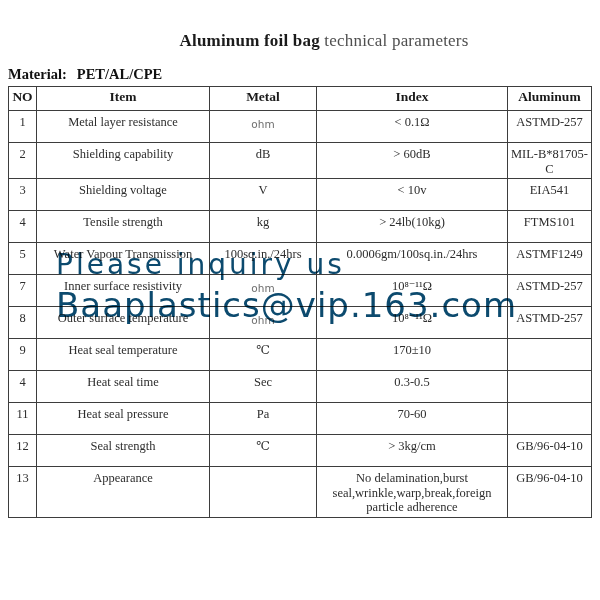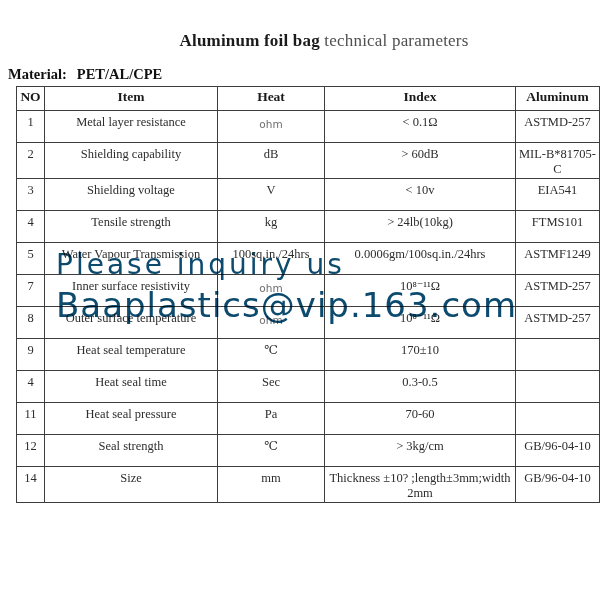--- a/index.html
+++ b/index.html
@@ -30,21 +30,21 @@
     font-size: 14.5px;
     font-weight: bold;
     color: #111111;
   }
   .material-line .material-value { margin-left: 10px; }
 
   table.spec-table {
     border-collapse: collapse;
     table-layout: fixed;
     width: 583px;
-    margin-left: 16px;
+    margin-left: 8px;
     border-radius: 9px;
   }
   .spec-table th, .spec-table td {
     border: 1px solid #3d3d3d;
     text-align: center;
     vertical-align: top;
     font-size: 12.5px;
     line-height: 14.5px;
     padding: 4px 2px 2px 2px;
     overflow: hidden;
@@ -103,21 +103,21 @@
     <col style="width:28px">
     <col style="width:173px">
     <col style="width:107px">
     <col style="width:191px">
     <col style="width:84px">
   </colgroup>
   <thead>
     <tr class="hdr">
       <th>NO</th>
       <th>Item</th>
-      <th>Heat</th>
+      <th>Metal</th>
       <th>Index</th>
       <th>Aluminum</th>
     </tr>
   </thead>
   <tbody id="spec-table-body">
       <tr>
         <td class="cell-no">1</td>
         <td class="cell-item">Metal layer resistance</td>
         <td class="cell-unit unit-small">ohm</td>
         <td class="cell-index">&lt; 0.1Ω</td>
@@ -187,24 +187,24 @@
         <td class="cell-standard"></td>
       </tr>
       <tr>
         <td class="cell-no">12</td>
         <td class="cell-item">Seal strength</td>
         <td class="cell-unit">℃</td>
         <td class="cell-index">&gt; 3kg/cm</td>
         <td class="cell-standard">GB/96-04-10</td>
       </tr>
       <tr>
-        <td class="cell-no">14</td>
-        <td class="cell-item">Size</td>
-        <td class="cell-unit">mm</td>
-        <td class="cell-index">Thickness ±10? ;length±3mm;width 2mm</td>
+        <td class="cell-no">13</td>
+        <td class="cell-item">Appearance</td>
+        <td class="cell-unit"></td>
+        <td class="cell-index">No delamination,burst seal,wrinkle,warp,break,foreign particle adherence</td>
         <td class="cell-standard">GB/96-04-10</td>
       </tr>
     </tbody>
 </table>
 
 <div class="watermark">
   <div class="wm-line1">Please inquiry us</div>
   <div class="wm-line2">Baaplastics@vip.163.com</div>
 </div>
 

